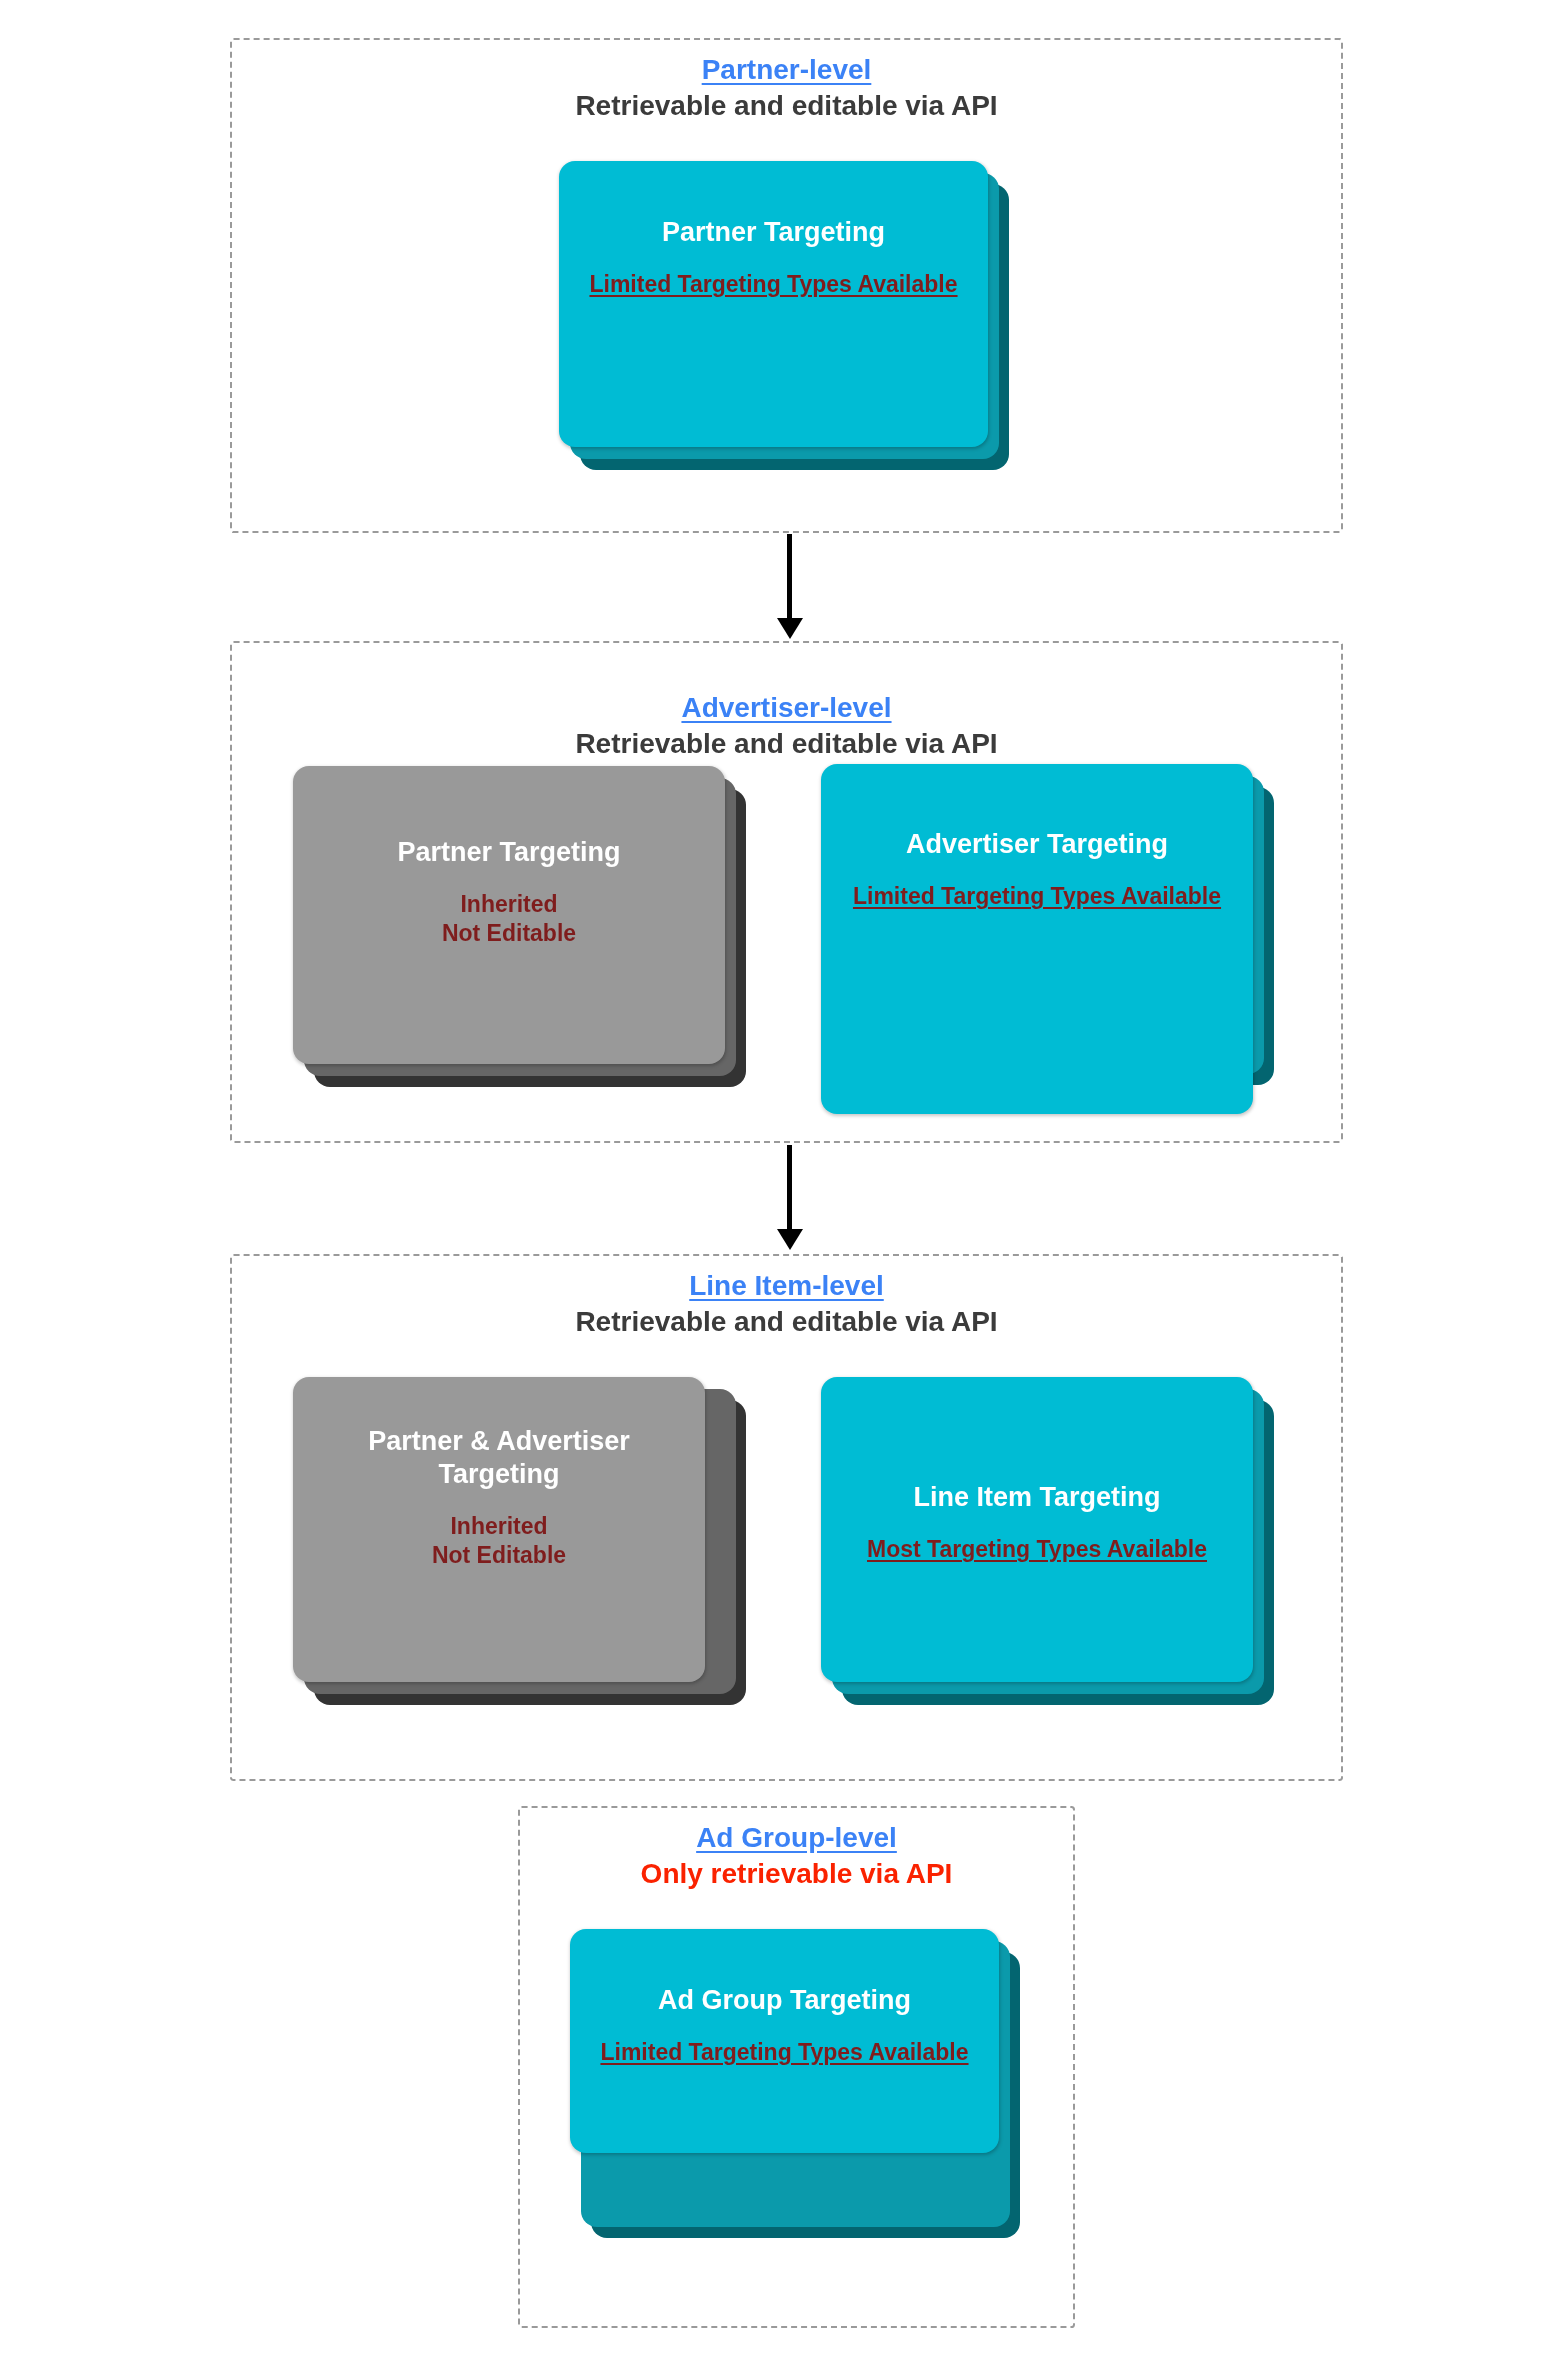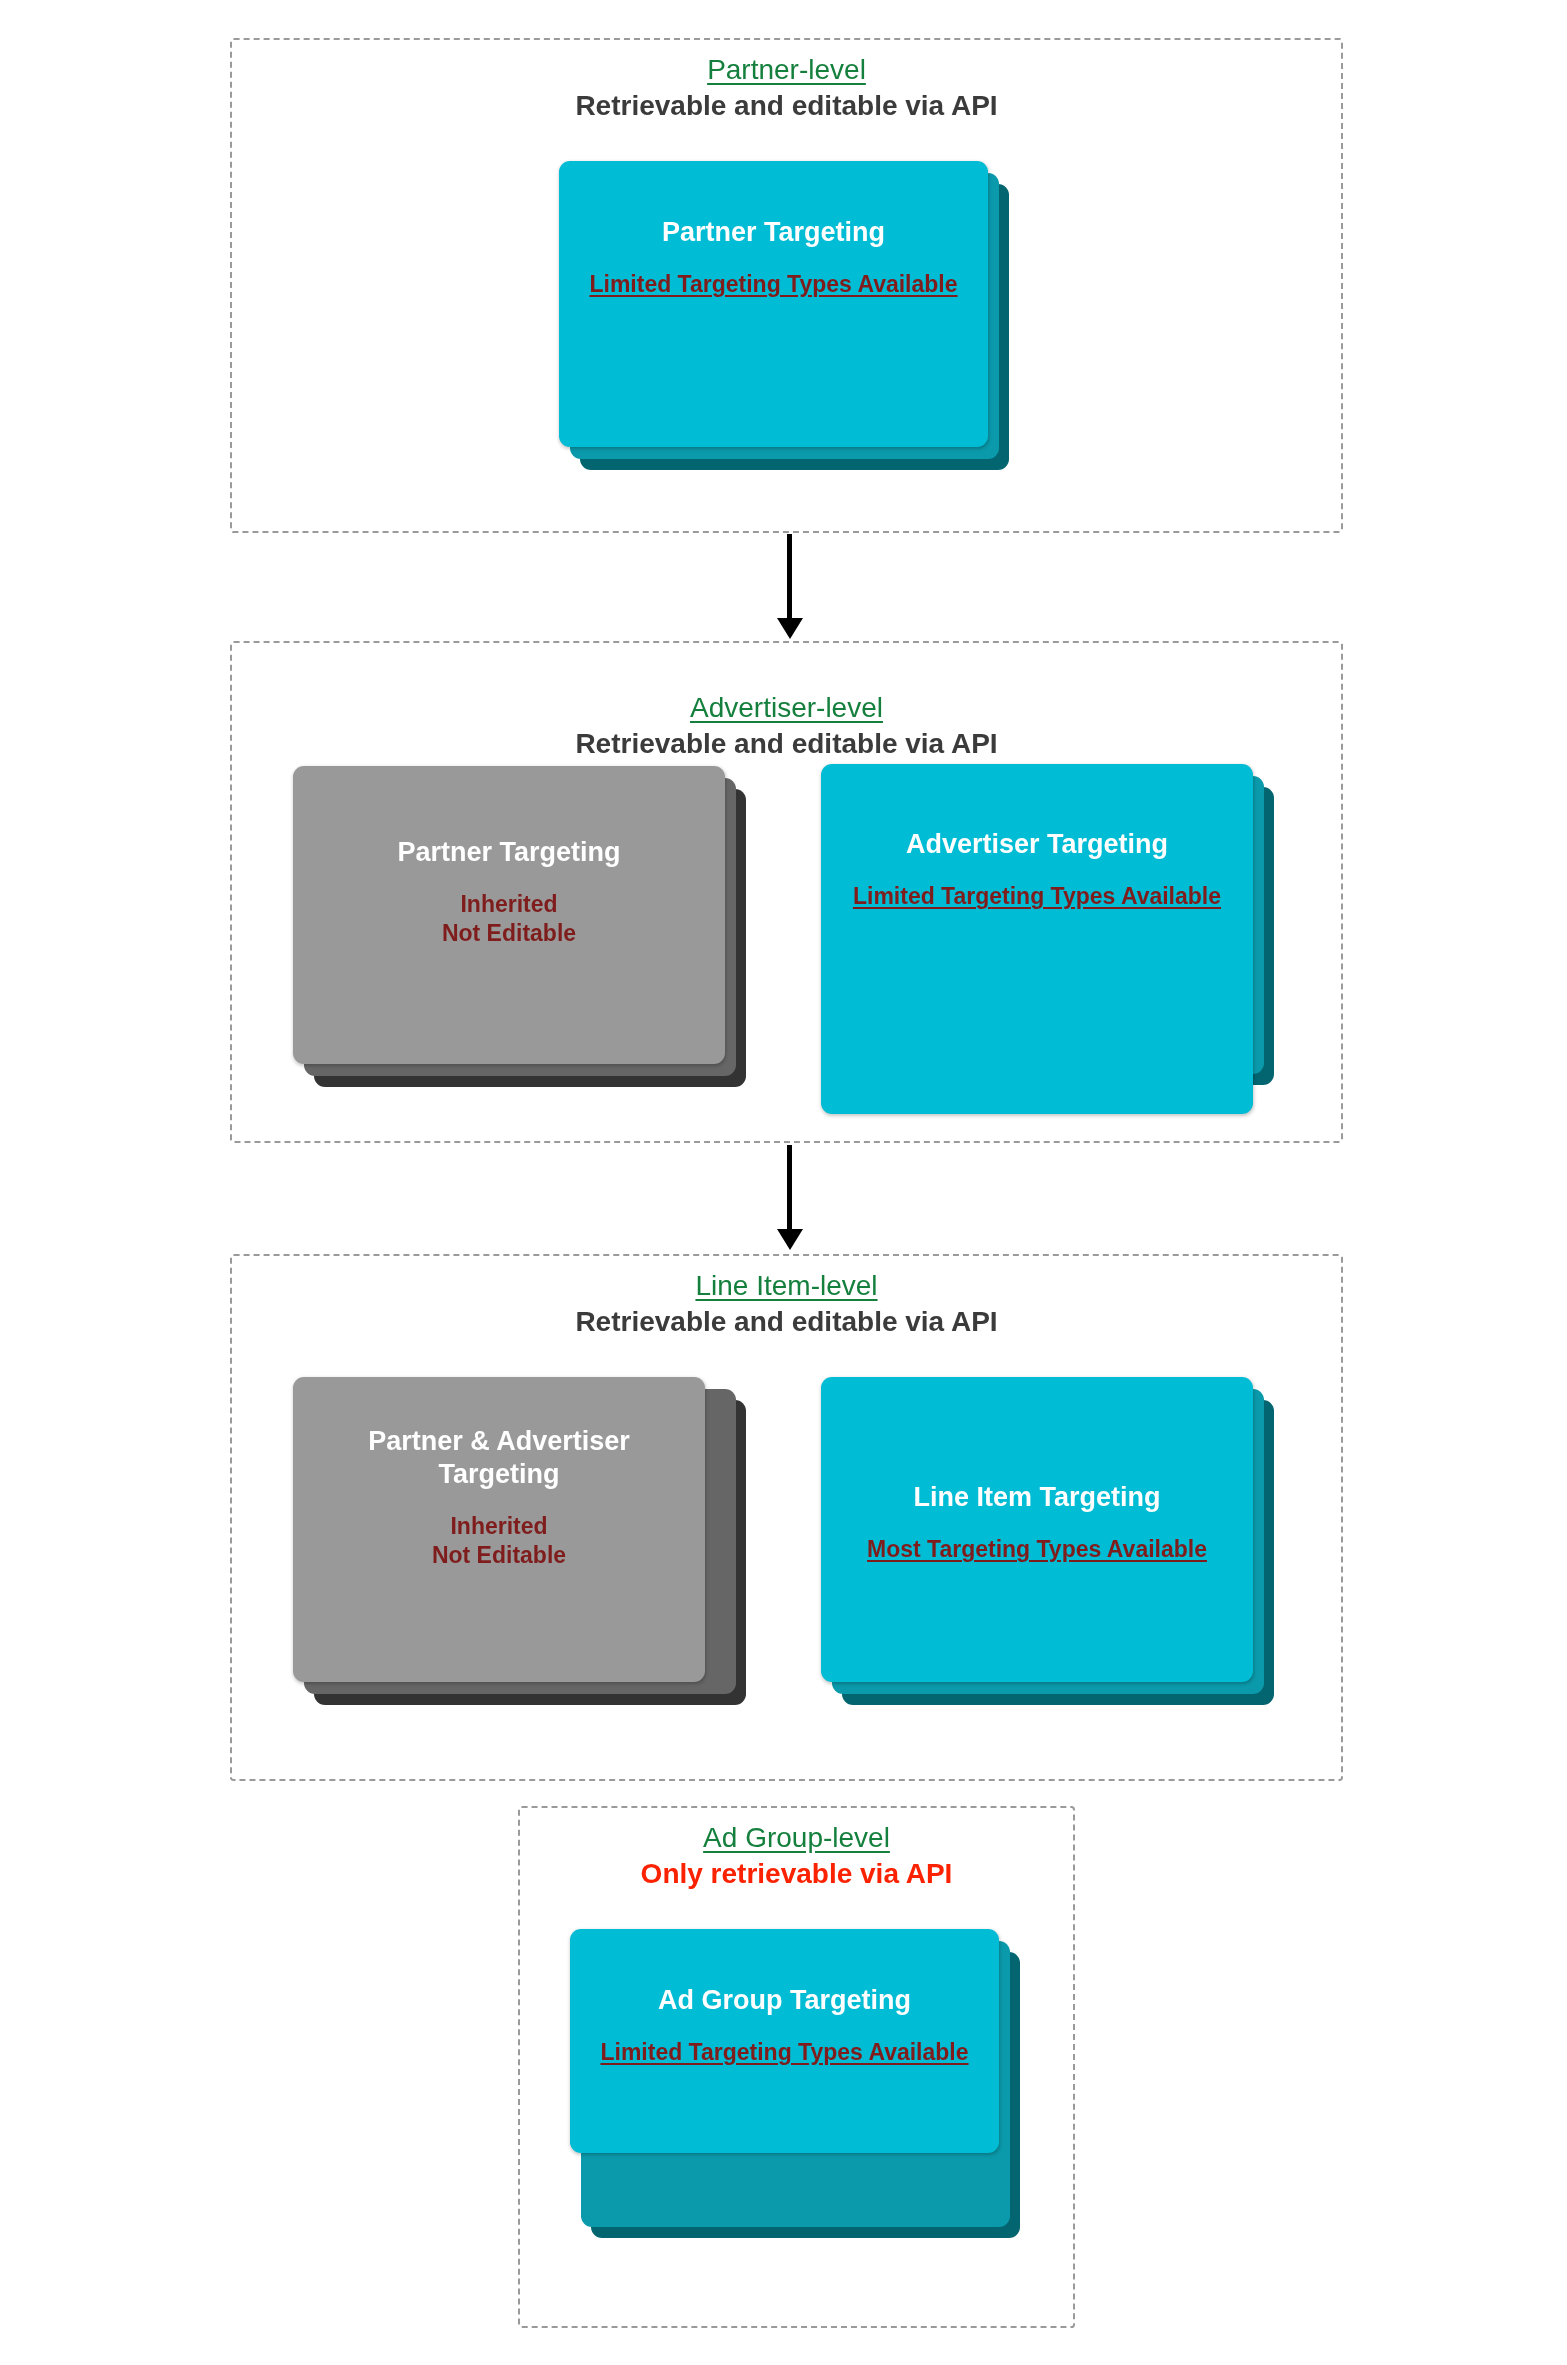--- a/index.html
+++ b/index.html
@@ -31,22 +31,22 @@
     position: absolute;
     left: 0;
     right: 0;
     text-align: center;
     line-height: 1.18;
   }
 
   .level-title {
     display: inline-block;
     font-size: 28px;
-    font-weight: 400;
-    color: #15803d;
+    font-weight: 700;
+    color: #3b82f6;
     text-decoration: underline;
     text-underline-offset: 3.6px;
     letter-spacing: 0px;
   }
 
   .level-sub {
     display: block;
     font-size: 28px;
     font-weight: 700;
     color: #3b3b3b;
@@ -54,21 +54,21 @@
   }
   .level-sub.red { color: #fa2200; }
 
   
   .stack {
     position: absolute;
   }
 
   .card-layer {
     position: absolute;
-    border-radius: 11px;
+    border-radius: 16px;
   }
 
   .card-layer.back   { left: 21.4px; top: 23px; }
   .card-layer.middle { left: 10.7px; top: 11.6px; }
   .card-layer.front  { left: 0;    top: 0;
      box-shadow: 0.9px 1.8px 3.6px rgba(0,0,0,0.22); }
 
   
   .teal .front  { background: #00bcd4; }
   .teal .middle { background: #0b9aab; }

